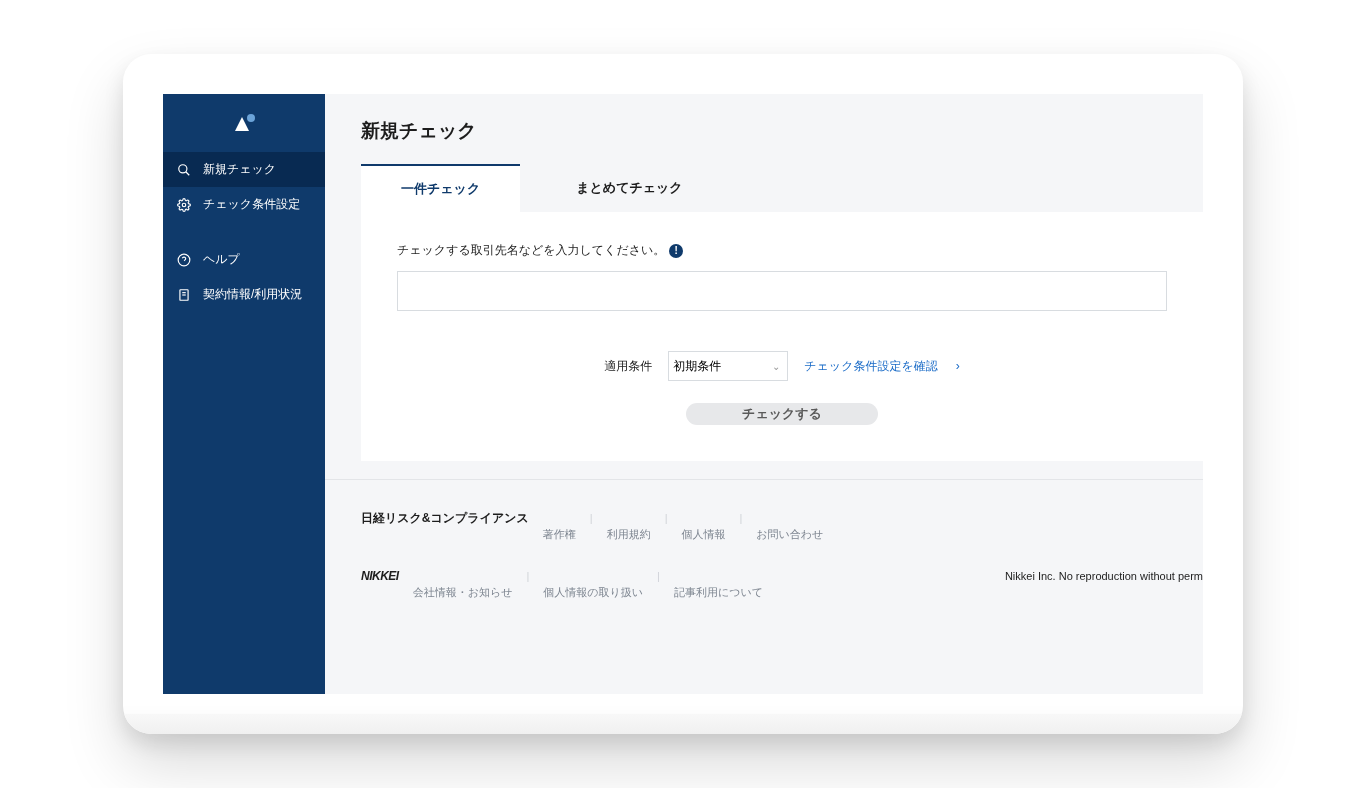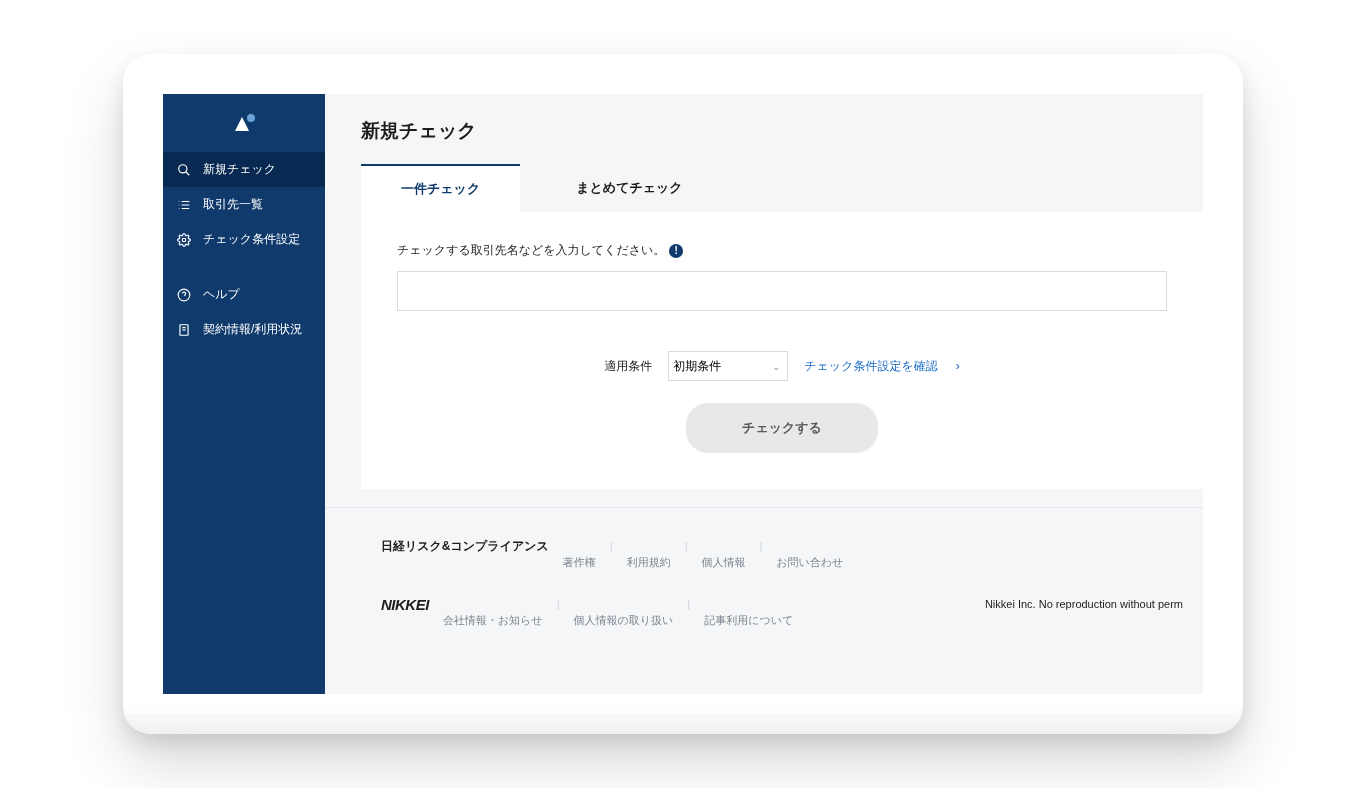--- a/index.html
+++ b/index.html
@@ -214,28 +214,28 @@
     }
     .submit-row {
       display: flex;
       justify-content: center;
     }
     .submit-btn {
       background: #e7e8ea;
       color: #5a5a5a;
       border: none;
       border-radius: 22px;
-      padding: 16px 56px;
+      padding: 2px 56px;
       font-size: 13px;
       font-weight: 600;
       cursor: pointer;
     }
     .footer {
       margin-top: 18px;
-      padding: 14px 56px;
+      padding: 14px 36px;
       border-top: 1px solid #e3e5e8;
       display: flex;
       flex-direction: column;
       gap: 10px;
       font-size: 11px;
       color: #7d8590;
     }
     .footer-row {
       display: flex;
       align-items: center;
@@ -253,21 +253,21 @@
       cursor: pointer;
       margin-top: 33px;
     }
     .footer-sep {
       color: #d0d3d8;
     }
     .nikkei-logo {
       font-weight: 700;
       font-style: italic;
       color: #1d1d1d;
-      font-size: 15px;
+      font-size: 12px;
       letter-spacing: -0.5px;
     }
     .copyright {
       position: absolute;
       right: -36px;
       color: #1d1d1d;
       font-size: 11px;
     }
   </style>
 </head>
@@ -284,33 +284,20 @@
       <div class="nav-item active">
         <span class="nav-icon">
           <svg width="14" height="14" viewBox="0 0 24 24" fill="none" stroke="#fff" stroke-width="2">
               <circle cx="10" cy="10" r="7"></circle>
               <line x1="21" y1="21" x2="15" y2="15"></line>
             </svg>
         </span>
         <span>新規チェック</span>
       </div>
 
-      <div class="nav-item">
-        <span class="nav-icon">
-          <svg width="14" height="14" viewBox="0 0 24 24" fill="none" stroke="#fff" stroke-width="2">
-              <line x1="8" y1="6" x2="21" y2="6"></line>
-              <line x1="8" y1="12" x2="21" y2="12"></line>
-              <line x1="8" y1="18" x2="21" y2="18"></line>
-              <line x1="3" y1="6" x2="4" y2="6"></line>
-              <line x1="3" y1="12" x2="4" y2="12"></line>
-              <line x1="3" y1="18" x2="4" y2="18"></line>
-            </svg>
-        </span>
-        <span>取引先一覧</span>
-      </div>
 
       <div class="nav-item">
         <span class="nav-icon">
           <svg width="14" height="14" viewBox="0 0 24 24" fill="none" stroke="#fff" stroke-width="2">
               <circle cx="12" cy="12" r="3"></circle>
               <path d="M19.4 15a1.65 1.65 0 0 0 .33 1.82l.06.06a2 2 0 1 1-2.83 2.83l-.06-.06a1.65 1.65 0 0 0-1.82-.33 1.65 1.65 0 0 0-1 1.51V21a2 2 0 1 1-4 0v-.09A1.65 1.65 0 0 0 9 19.4a1.65 1.65 0 0 0-1.82.33l-.06.06a2 2 0 1 1-2.83-2.83l.06-.06a1.65 1.65 0 0 0 .33-1.82 1.65 1.65 0 0 0-1.51-1H3a2 2 0 1 1 0-4h.09A1.65 1.65 0 0 0 4.6 9a1.65 1.65 0 0 0-.33-1.82l-.06-.06a2 2 0 1 1 2.83-2.83l.06.06a1.65 1.65 0 0 0 1.82.33H9a1.65 1.65 0 0 0 1-1.51V3a2 2 0 1 1 4 0v.09a1.65 1.65 0 0 0 1 1.51 1.65 1.65 0 0 0 1.82-.33l.06-.06a2 2 0 1 1 2.83 2.83l-.06.06a1.65 1.65 0 0 0-.33 1.82V9a1.65 1.65 0 0 0 1.51 1H21a2 2 0 1 1 0 4h-.09a1.65 1.65 0 0 0-1.51 1z"></path>
             </svg>
         </span>
         <span>チェック条件設定</span>
       </div>

